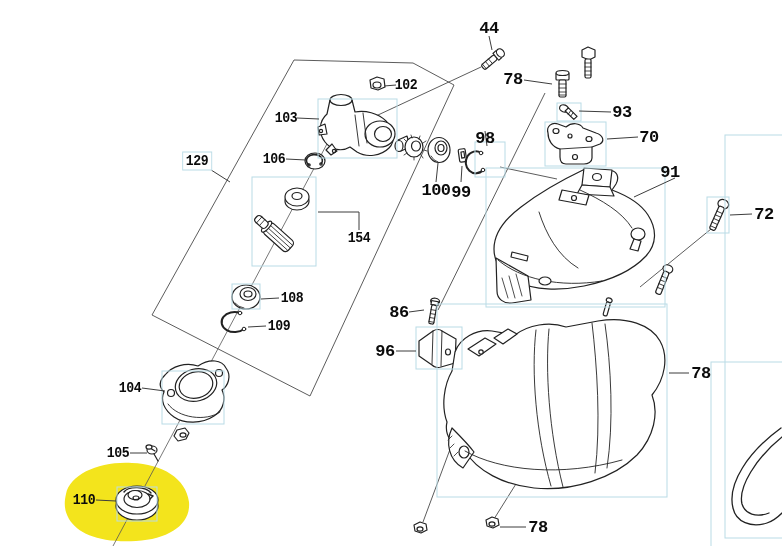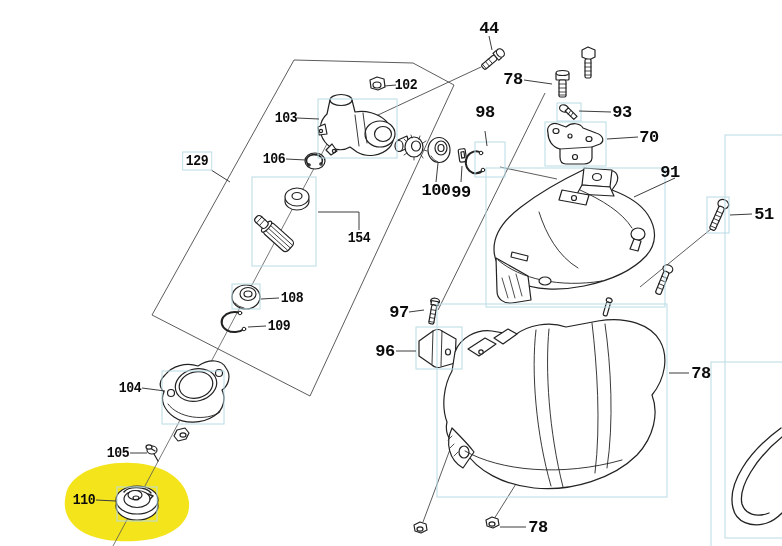--- a/index.html
+++ b/index.html
@@ -282,25 +282,25 @@
         <polyline class="leader" points="396,351 416,351"></polyline>
         <polyline class="leader" points="689,373 669,373"></polyline>
         <polyline class="leader" points="526,527 500,527"></polyline>
       </g>
 </svg>
 <div class="label lg" style="left: 489px; top: 28px;">44</div>
     <div class="label lg" style="left: 513px; top: 79px;">78</div>
     <div class="label lg" style="left: 622px; top: 112px;">93</div>
     <div class="label lg" style="left: 649px; top: 137px;">70</div>
     <div class="label lg" style="left: 670px; top: 172px;">91</div>
-    <div class="label lg" style="left: 764px; top: 214px;">51</div>
-    <div class="label lg" style="left: 485px; top: 112px;">98</div>
+    <div class="label lg" style="left: 764px; top: 214px;">72</div>
+    <div class="label lg" style="left: 485px; top: 138px;">98</div>
     <div class="label lg" style="left: 436px; top: 190px;">100</div>
     <div class="label lg" style="left: 461px; top: 192px;">99</div>
-    <div class="label lg" style="left: 399px; top: 312px;">97</div>
+    <div class="label lg" style="left: 399px; top: 312px;">86</div>
     <div class="label lg" style="left: 385px; top: 351px;">96</div>
     <div class="label lg" style="left: 701px; top: 373px;">78</div>
     <div class="label lg" style="left: 538px; top: 527px;">78</div>
     <div class="label sm" style="left: 406px; top: 85px;">102</div>
     <div class="label sm" style="left: 286px; top: 118px;">103</div>
     <div class="label sm" style="left: 274px; top: 159px;">106</div>
     <div class="label sm boxed" style="left: 197px; top: 161px;">129</div>
     <div class="label sm" style="left: 359px; top: 238px;">154</div>
     <div class="label sm" style="left: 292px; top: 298px;">108</div>
     <div class="label sm" style="left: 279px; top: 326px;">109</div>

